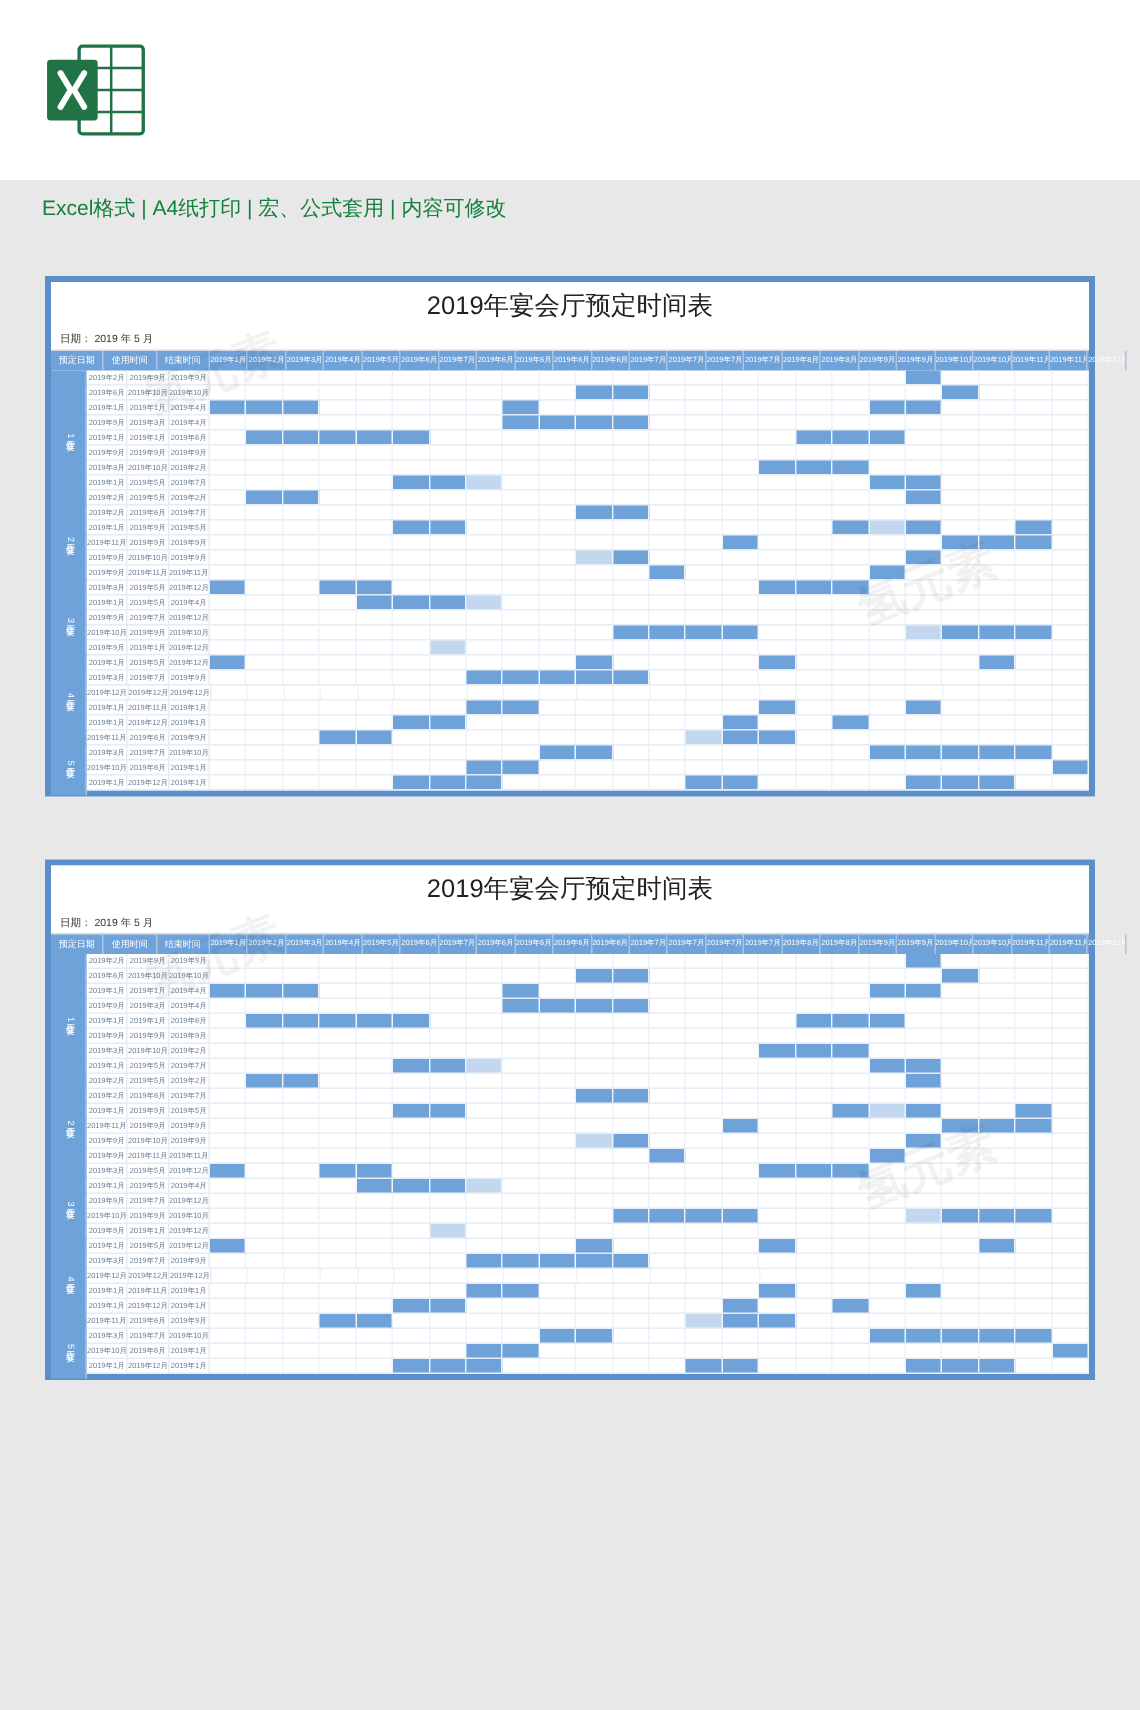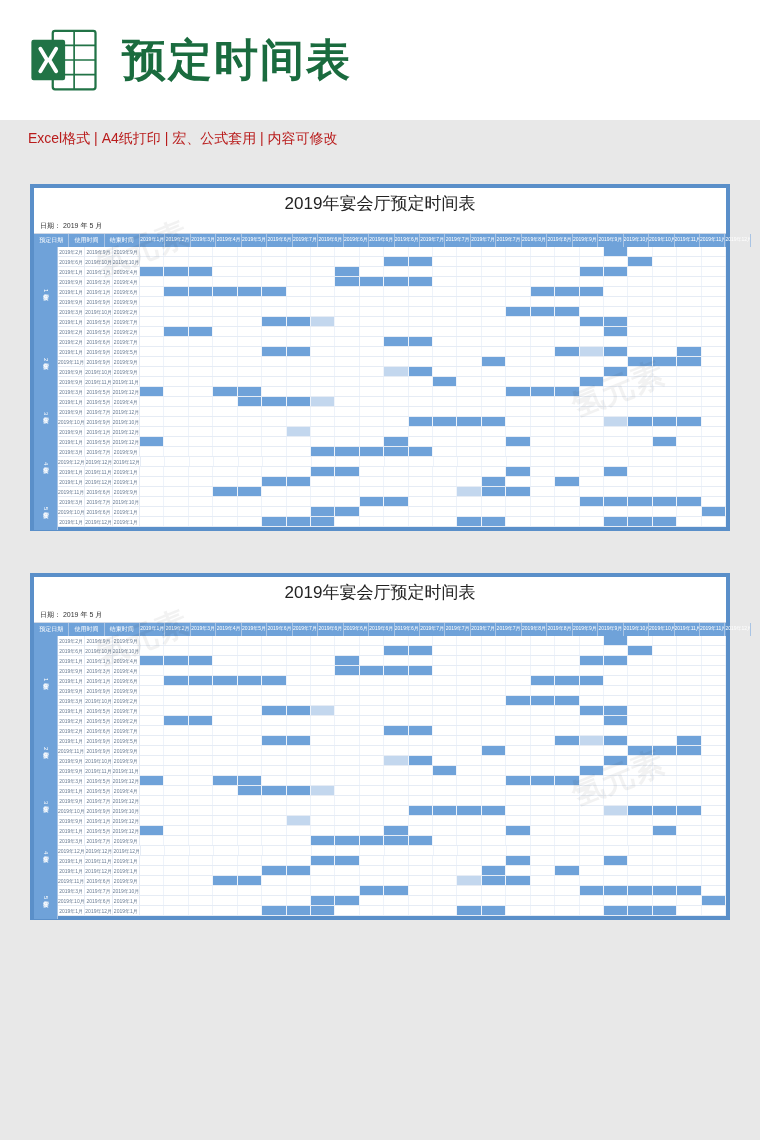--- a/index.html
+++ b/index.html
@@ -24,21 +24,21 @@
   .title-text {
     font-size: 44px;
     font-weight: 700;
     color: #1a6b3e;
     letter-spacing: 2px;
   }
   .subhead {
     padding: 10px 28px 18px 28px;
     background:#e8e8e8;
     font-size: 14px;
-    color: #b91c1c;
+    color: #15803d;
   }
   .preview-wrap {
     padding: 18px 30px;
     display:flex;
     flex-direction:column;
     gap: 42px;
   }
   .sheet {
     background: #fff;
     border: 4px solid #5a8fc9;
@@ -138,21 +138,20 @@
     <svg viewBox="0 0 64 64">
       <rect x="22" y="6" width="38" height="52" rx="2" fill="#fff" stroke="#217346" stroke-width="2"></rect>
       <line x1="22" y1="19" x2="60" y2="19" stroke="#217346" stroke-width="1.5"></line>
       <line x1="22" y1="32" x2="60" y2="32" stroke="#217346" stroke-width="1.5"></line>
       <line x1="22" y1="45" x2="60" y2="45" stroke="#217346" stroke-width="1.5"></line>
       <line x1="41" y1="6" x2="41" y2="58" stroke="#217346" stroke-width="1.5"></line>
       <rect x="3" y="14" width="30" height="36" rx="2" fill="#217346"></rect>
       <path d="M11 22 L17 32 L11 42 M25 22 L19 32 L25 42" stroke="#fff" stroke-width="3.5" fill="none" stroke-linecap="round"></path>
     </svg>
   </span>
-  <span class="title-text">预定时间表</span>
 </div>
 
 <div class="subhead">Excel格式 |  A4纸打印 | 宏、公式套用 | 内容可修改</div>
 
 <div class="preview-wrap">
   <div class="sheet">
       <div class="sheet-title">2019年宴会厅预定时间表</div>
       <div class="date-row">日期：   2019     年      5      月</div>
       <div class="hdr-row">
         <div class="hdr-left">

